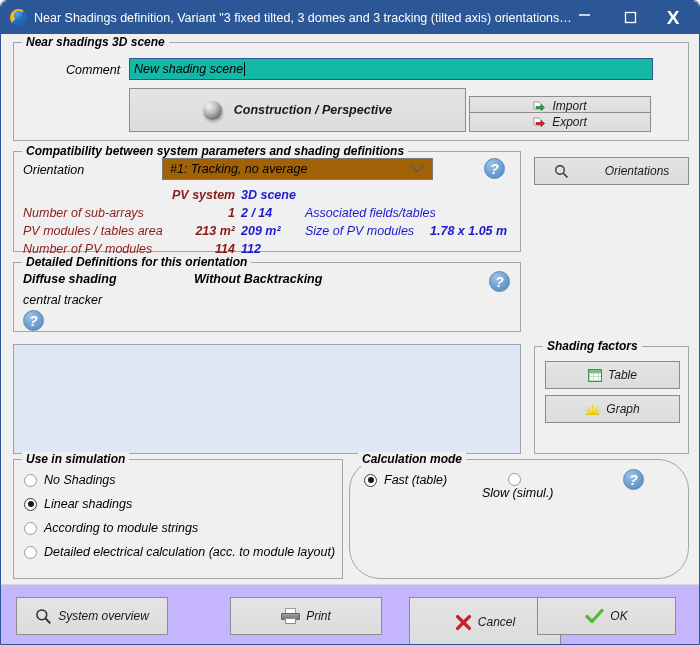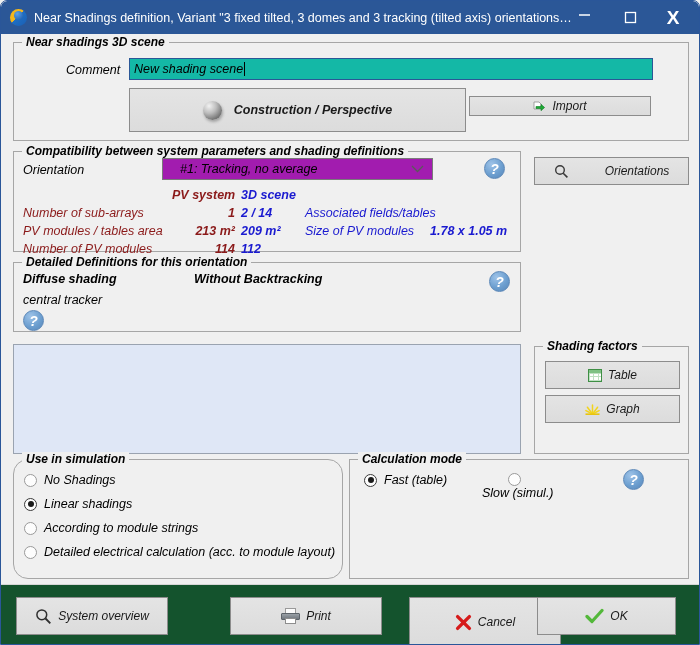--- a/index.html
+++ b/index.html
@@ -112,26 +112,26 @@
   }
   .caret {
     display: inline-block;
     width: 1px; height: 14px;
     background: #000;
     margin-left: 1px;
   }
 
   .combo {
     position: absolute;
-    background: #a21caf;
+    background: #a16207;
     border: 1px solid #7a7a7a;
     font-size: 12.5px;
     color: #000000;
     display: flex; align-items: center;
-    padding-left: 17px;
+    padding-left: 7px;
   }
   .combo .chev {
     position: absolute; right: 8px; top: 50%;
     transform: translateY(-50%);
   }
 
   .label { position: absolute; font-size: 12.5px; color: #000000; }
   .bold { font-weight: bold; }
 
   
@@ -219,21 +219,21 @@
     position: absolute; left: 4px; top: 10px; width: 11px; height: 6px;
     background: #ffffff; border: 1px solid #8d8d8d;
   }
 
   svg.ico { display: block; }
 
   
   .bottombar {
     position: absolute; left: 0; bottom: 0;
     width: 700px; height: 62px;
-    background: #14532d;
+    background: #c4b5fd;
     border-top: 1px solid #d6d6d6;
   }
 </style>
 </head>
 <body>
 
 <div class="window">
 
   <div class="titlebar">
     <span class="title-icon"></span>
@@ -271,20 +271,27 @@
       </div>
 
       <div class="btn" style="left:455px; top:45px; width:182px; height:20px;margin-top:8px;">
         <svg class="ico" width="13" height="13" viewBox="0 0 13 13">
           <path d="M1 2 h5 l2 2 v5 h-7 z" fill="#ffffff" stroke="#8d8d8d" stroke-width="0.8"></path>
           <path d="M3 6.5 h5 v-2.2 l3.6 3.2 -3.6 3.2 v-2.2 h-5 z" fill="#1faa35" stroke="#0d7a23" stroke-width="0.6"></path>
         </svg>
         <span>Import</span>
       </div>
 
+      <div class="btn" style="left:455px; top:69px; width:182px; height:20px;">
+        <svg class="ico" width="13" height="13" viewBox="0 0 13 13">
+          <path d="M1 2 h5 l2 2 v5 h-7 z" fill="#ffffff" stroke="#8d8d8d" stroke-width="0.8"></path>
+          <path d="M3 6.5 h5 v-2.2 l3.6 3.2 -3.6 3.2 v-2.2 h-5 z" fill="#e01b1b" stroke="#9c0d0d" stroke-width="0.6"></path>
+        </svg>
+        <span>Export</span>
+      </div>
     </div>
 
     <div class="group" style="left:12px; top:117px; width:508px; height:101px;">
       <span class="legend">Compatibility between system parameters and shading definitions</span>
 
       <span class="label" style="left:9px; top:11px;">Orientation</span>
 
       <div class="combo" style="left:148px; top:6px; width:271px; height:22px;">
         <span>#1: Tracking, no average</span>
         <span class="chev">
@@ -354,21 +361,21 @@
             <line x1="7.5" y1="11" x2="12.6" y2="4.2"></line>
             <line x1="7.5" y1="11" x2="0.9" y2="7.6"></line>
             <line x1="7.5" y1="11" x2="14.1" y2="7.6"></line>
           </g>
           <rect x="0.5" y="10.4" width="14" height="1.6" fill="#e8c40f"></rect>
         </svg>
         <span>Graph</span>
       </div>
     </div>
 
-    <div class="group" style="left:12px; top:425px; width:330px; height:120px;border-radius:15px;">
+    <div class="group" style="left:12px; top:425px; width:330px; height:120px;">
       <span class="legend">Use in simulation</span>
 
       <label class="radio-row" style="left:10px; top:13px;">
         <span class="radio"></span>
         <span>No Shadings</span>
       </label>
 
       <label class="radio-row" style="left:10px; top:37px;">
         <span class="radio on"></span>
         <span>Linear shadings</span>
@@ -378,21 +385,21 @@
         <span class="radio"></span>
         <span>According to module strings</span>
       </label>
 
       <label class="radio-row" style="left:10px; top:85px;">
         <span class="radio"></span>
         <span>Detailed electrical calculation (acc. to module layout)</span>
       </label>
     </div>
 
-    <div class="group" style="left:348px; top:425px; width:340px; height:120px;">
+    <div class="group" style="left:348px; top:425px; width:340px; height:120px;border-radius:31px;">
       <span class="legend">Calculation mode</span>
 
       <label class="radio-row" style="left:14px; top:13px;">
         <span class="radio on"></span>
         <span>Fast (table)</span>
       </label>
 
       <label class="radio-row" style="left:132px; top:13px;flex-direction:column;">
         <span class="radio"></span>
         <span>Slow (simul.)</span>

